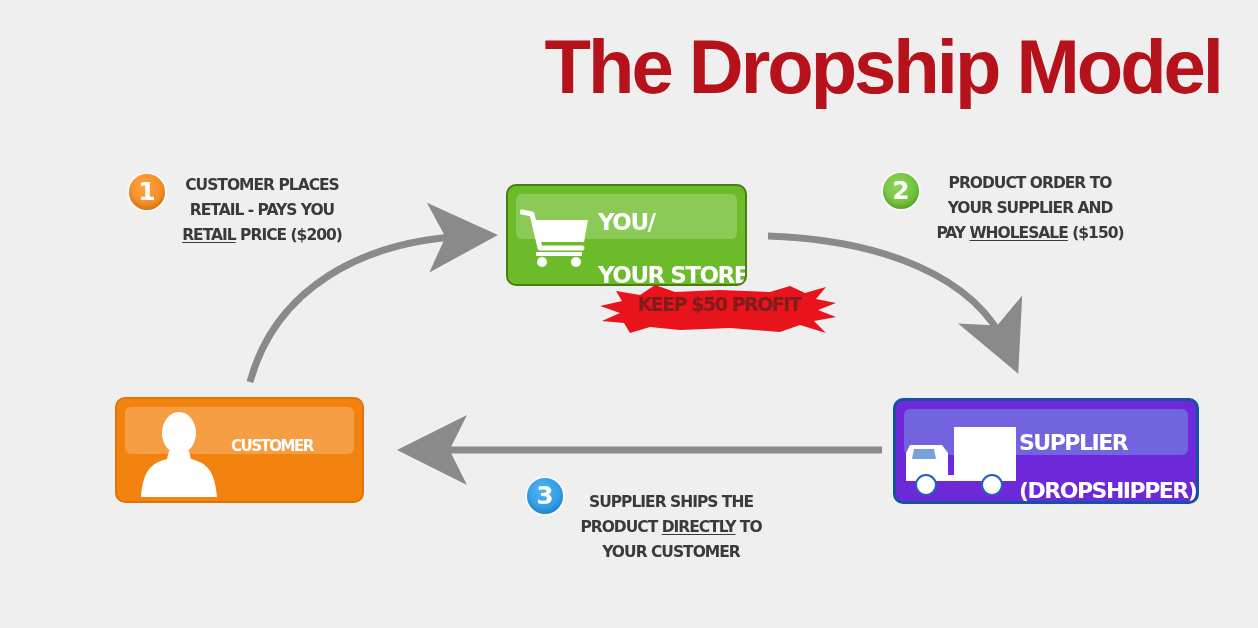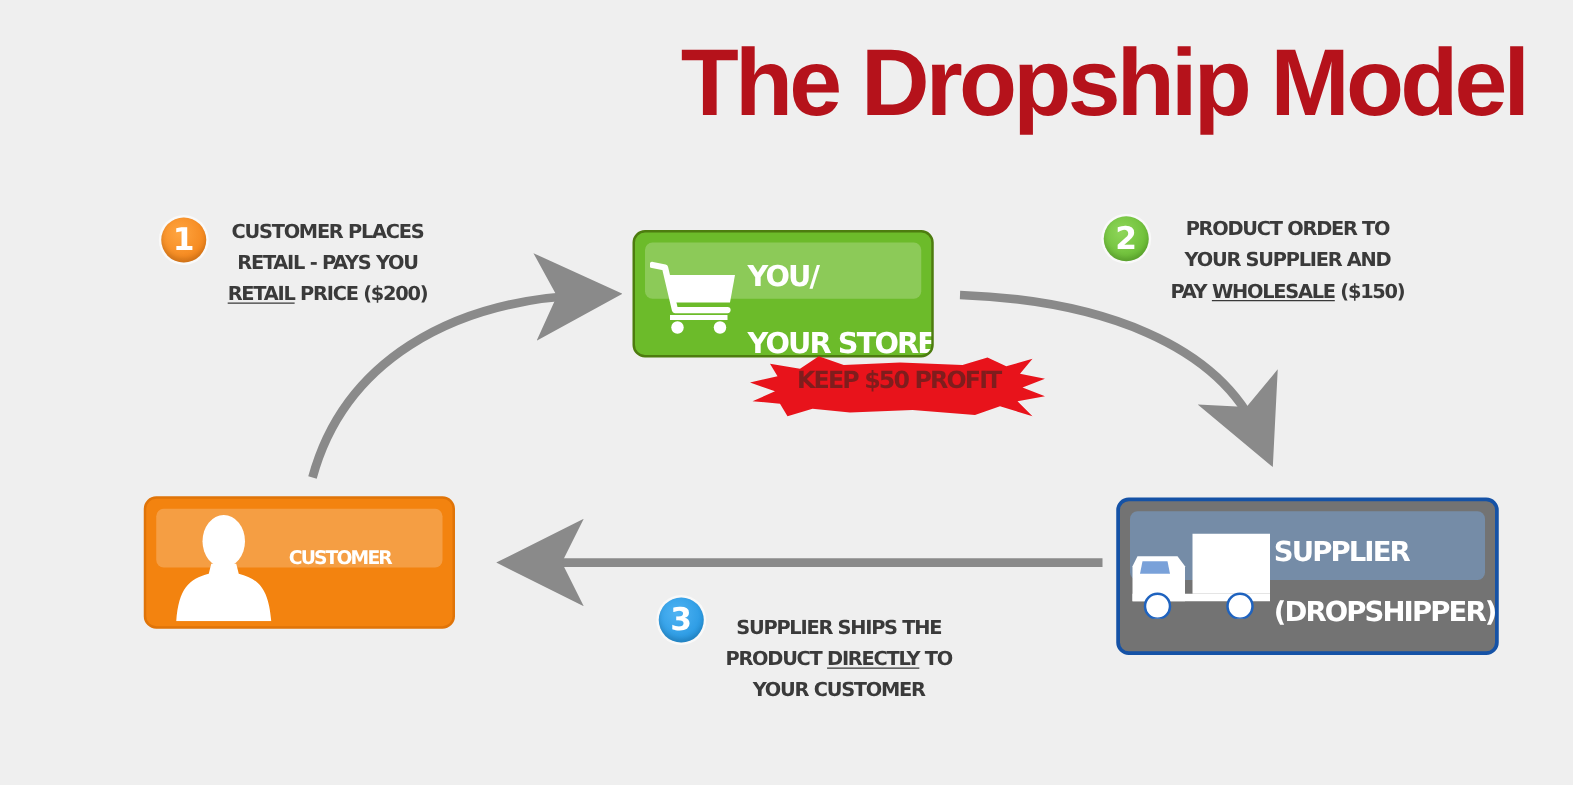--- a/index.html
+++ b/index.html
@@ -47,21 +47,21 @@
     .node .icon { position: absolute; }
 
     .node-store { left: 506px; top: 184px; width: 241px; height: 102px; background: #6cbb2a; border: 2px solid #4d7c0f; }
     .node-store .label { left: 90px; top: 22px; font-size: 23px; }
     .node-store .icon { left: 12px; top: 20px; }
 
     .node-customer { left: 115px; top: 397px; width: 249px; height: 106px; background: #f3830f; border: 2px solid #e07408; }
     .node-customer .label { left: 100px; top: 38px; font-size: 15px; margin-left: 14px; }
     .node-customer .icon { left: 22px; top: 12px; }
 
-    .node-supplier { left: 893px; top: 398px; width: 306px; height: 126px; background: #737373; border: 3px solid #1552a6; }
+    .node-supplier { left: 893px; top: 398px; width: 306px; height: 106px; background: #6d28d9; border: 3px solid #1552a6; }
     .node-supplier .gloss { background: rgba(120,170,230,0.45); }
     .node-supplier .label { left: 123px; top: 28px; font-size: 22px; }
     .node-supplier .icon { left: 8px; top: 22px; }
 
     .burst { position: absolute; left: 600px; top: 283px; width: 238px; height: 52px; }
     .burst-text {
       position: absolute; left: 600px; top: 293px; width: 238px;
       text-align: center; color: #7f1d1d; font-weight: bold;
       font-size: 19px; letter-spacing: -1.5px;
       font-family: "DejaVu Sans", sans-serif;

